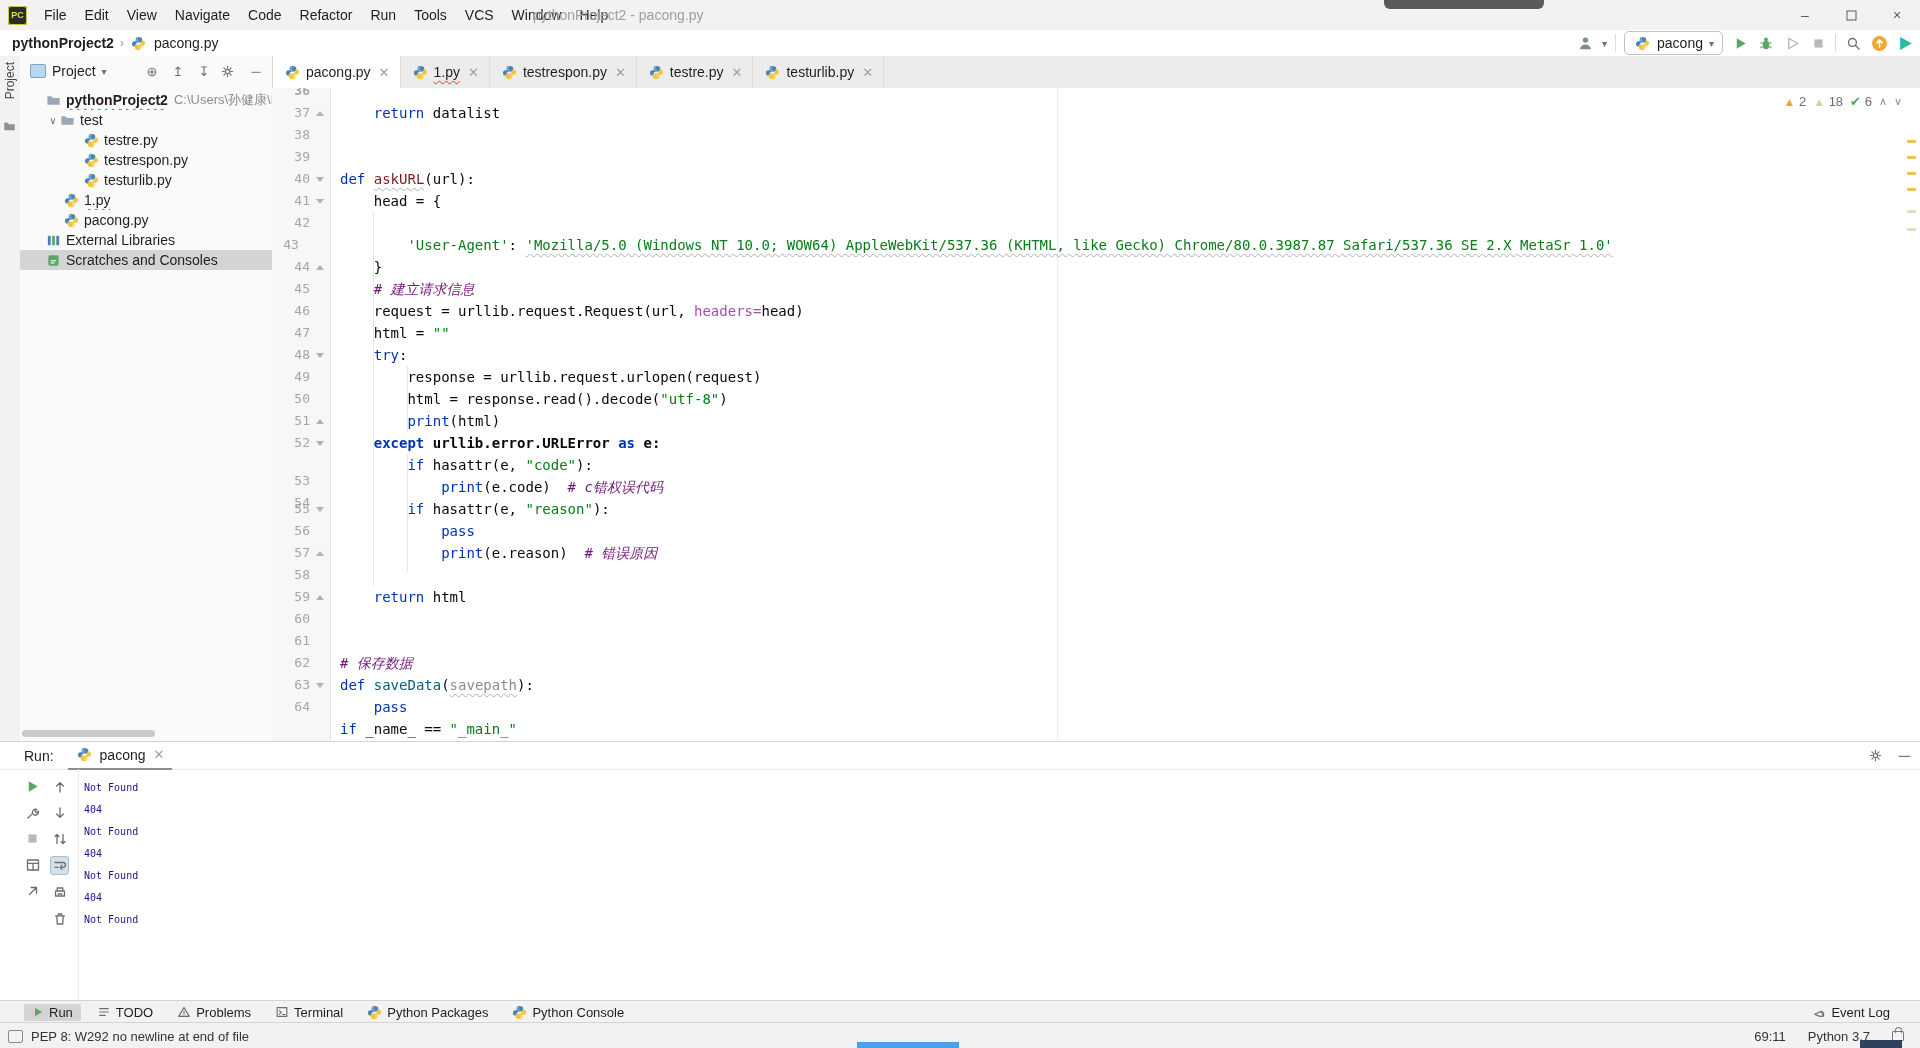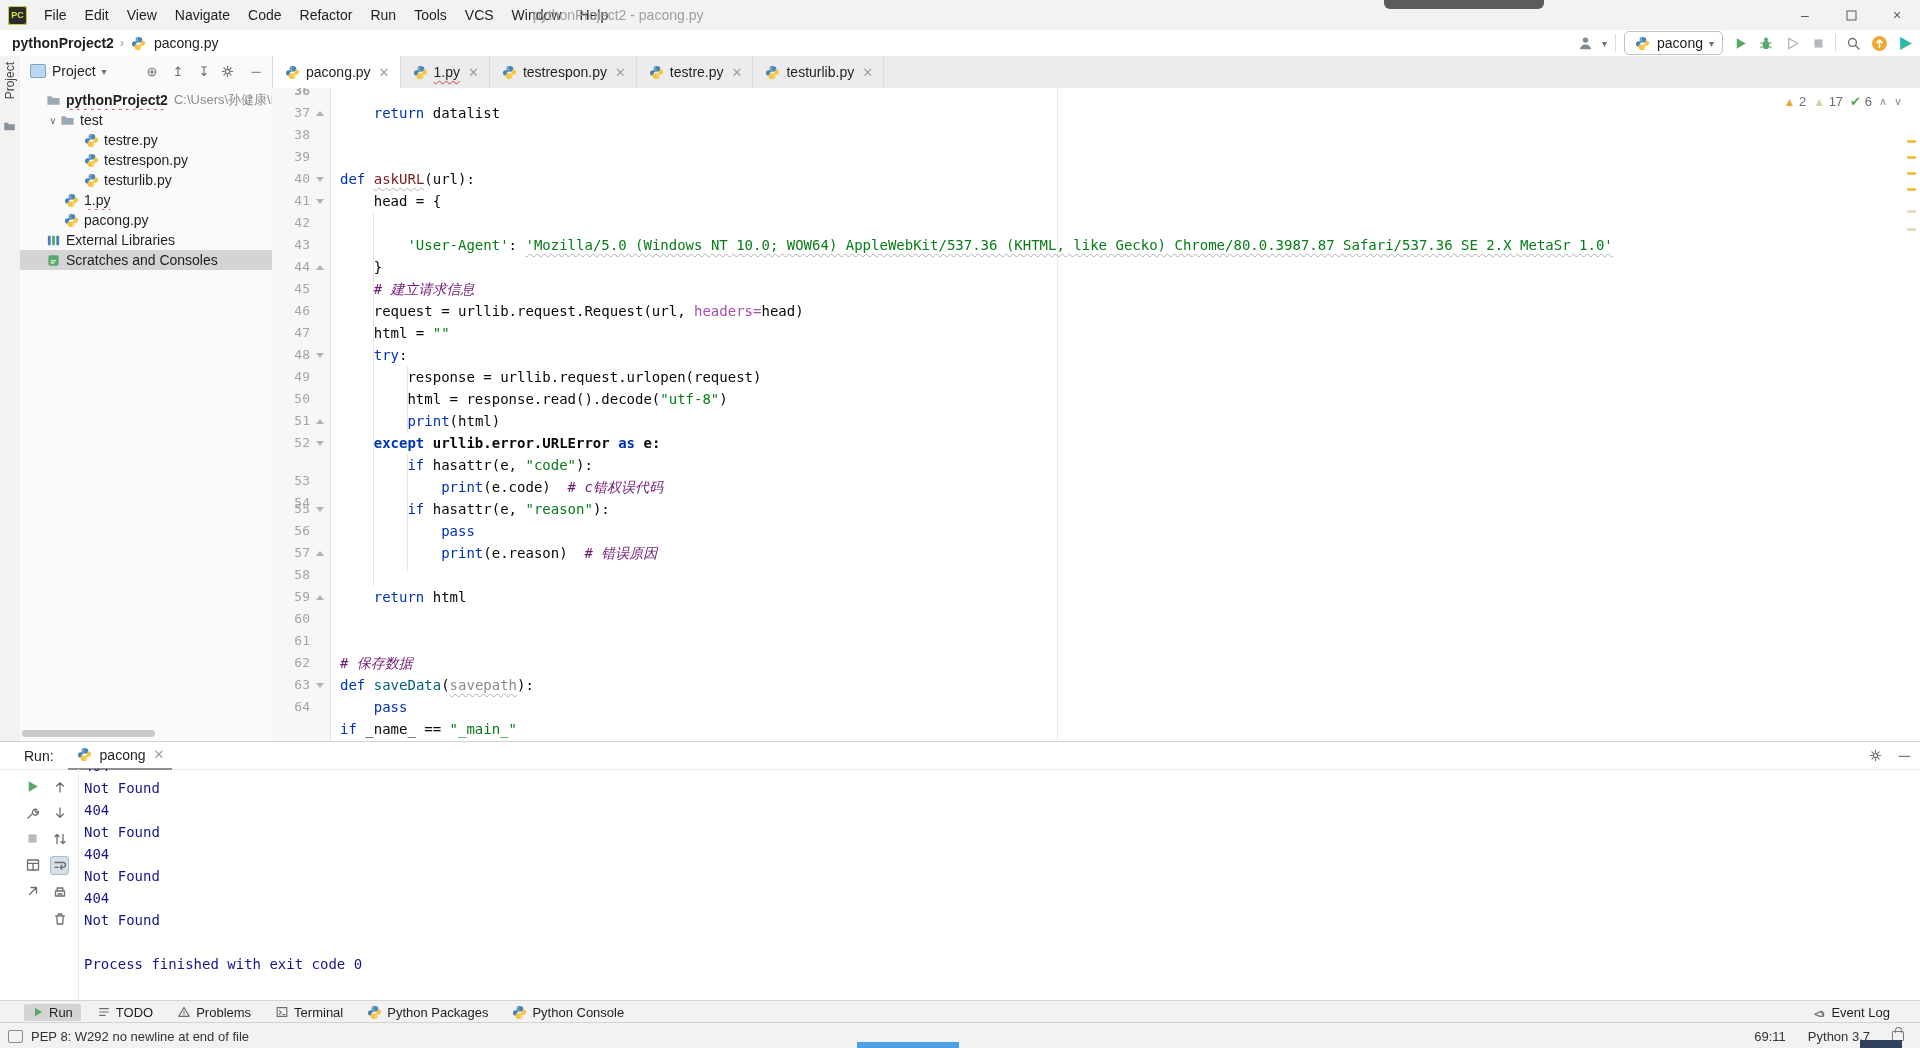--- a/index.html
+++ b/index.html
@@ -88,21 +88,21 @@
   #run-header{position:absolute;left:0;top:0;width:100%;height:27px;display:flex;align-items:center;border-bottom:1px solid #ececec;}
   #run-label{margin-left:24px;font-size:14px;}
   #run-tab{display:flex;align-items:center;gap:6px;margin-left:14px;height:26px;padding:0 8px;
     border-bottom:2px solid #8e8e8e;font-size:14px;}
   #run-hdr-right{position:absolute;right:10px;top:0;height:27px;display:flex;align-items:center;gap:14px;}
   .rtcol{position:absolute;display:flex;flex-direction:column;gap:9px;align-items:center;}
   .rico{width:17px;height:17px;display:flex;align-items:center;justify-content:center;}
   .rico.selbox{background:#d6e0ea;border:1px solid #a9bdd1;border-radius:3px;}
   #run-vsep{position:absolute;left:78px;top:27px;bottom:0;width:1px;background:#ececec;}
   #console{position:absolute;left:84px;top:27px;right:4px;bottom:2px;overflow:hidden;}
-  .conline{height:22px;line-height:22px;font-family:"DejaVu Sans Mono",monospace;font-size:14px;white-space:pre;}
+  .conline{height:22px;line-height:22px;font-family:"DejaVu Sans Mono",monospace;font-size:10px;white-space:pre;}
   
   #bottom-bar{position:absolute;left:0;top:1000px;width:1920px;height:22px;background:#f2f2f2;
     border-top:1px solid #d4d4d4;display:flex;align-items:center;font-size:13px;}
   .bbitem{display:flex;align-items:center;gap:5px;padding:1px 8px;margin-right:8px;border-radius:2px;}
   .bbitem.active{background:#d4d4d4;}
   #bb-right{position:absolute;right:14px;display:flex;align-items:center;gap:5px;}
   
   #status-bar{position:absolute;left:0;top:1022px;width:1920px;height:26px;background:#f2f2f2;
     border-top:1px solid #d4d4d4;display:flex;align-items:center;font-size:13px;color:#333;}
   #status-msg{margin-left:8px;display:flex;align-items:center;gap:8px;}
@@ -413,21 +413,21 @@
       <div class="lnum" style="top: 58px;">39</div>
       <div class="crow" style="top: 58px;"></div>
       <div class="lnum" style="top: 80px;">40</div>
       <div class="fold fold-down" style="top: 89px;"></div>
       <div class="crow" style="top: 80px;"><span class="c-k">def</span><span class="c-p"> </span><span class="c-fw">askURL</span><span class="c-p">(url):</span></div>
       <div class="lnum" style="top: 102px;">41</div>
       <div class="fold fold-down" style="top: 111px;"></div>
       <div class="crow" style="top: 102px;"><span class="c-p">    head = {</span></div>
       <div class="lnum" style="top: 124px;">42</div>
       <div class="crow" style="top: 124px;"></div>
-      <div class="lnum" style="top: 146px;">43</div>
+      <div class="lnum" style="top: 146px; text-align: center;">43</div>
       <div class="crow" style="top: 146px;"><span class="c-p">        </span><span class="c-s">'User-Agent'</span><span class="c-p">: </span><span class="c-sw">'Mozilla/5.0 (Windows NT 10.0; WOW64) AppleWebKit/537.36 (KHTML, like Gecko) Chrome/80.0.3987.87 Safari/537.36 SE 2.X MetaSr 1.0'</span></div>
       <div class="lnum" style="top: 168px;">44</div>
       <div class="fold fold-up" style="top: 177px;"></div>
       <div class="crow" style="top: 168px;"><span class="c-p">    }</span></div>
       <div class="lnum" style="top: 190px;">45</div>
       <div class="crow" style="top: 190px;"><span class="c-p">    </span><span class="c-c"># 建立请求信息</span></div>
       <div class="lnum" style="top: 212px;">46</div>
       <div class="crow" style="top: 212px;"><span class="c-p">    request = urllib.request.Request(url, </span><span class="c-pa">headers=</span><span class="c-p">head)</span></div>
       <div class="lnum" style="top: 234px;">47</div>
       <div class="crow" style="top: 234px;"><span class="c-p">    html = </span><span class="c-s">""</span></div>
@@ -469,21 +469,21 @@
       <div class="crow" style="top: 564px;"><span class="c-c"># 保存数据</span></div>
       <div class="lnum" style="top: 586px;">63</div>
       <div class="fold fold-down" style="top: 595px;"></div>
       <div class="crow" style="top: 586px;"><span class="c-k">def</span><span class="c-p"> </span><span class="c-f">saveData</span><span class="c-p">(</span><span class="c-gw">savepath</span><span class="c-p">):</span></div>
       <div class="lnum" style="top: 608px;">64</div>
       <div class="crow" style="top: 608px;"><span class="c-p">    </span><span class="c-k">pass</span></div>
       <div class="crow" style="top: 630px;"><span class="c-k">if</span><span class="c-p"> _name_ == </span><span class="c-s">"_main_"</span></div>
     </div>
   <div id="inspections">
     <span><span class="tri-y">▲</span> <span>2</span></span>
-    <span><span class="tri-p">▲</span> <span>17</span></span>
+    <span><span class="tri-p">▲</span> <span>18</span></span>
     <span><span class="chk-g">✔</span> <span>6</span></span>
     <span class="insp-chev">∧</span>
     <span class="insp-chev">∨</span>
   </div>
   <div id="ticks" style="position: absolute; right: 0px; top: 0px; width: 14px; height: 100%;">
       <div class="tick" style="right: 4px; top: 52px; background: rgb(242, 193, 75); position: absolute;"></div>
       <div class="tick" style="right: 4px; top: 68px; background: rgb(242, 193, 75); position: absolute;"></div>
       <div class="tick" style="right: 4px; top: 84px; background: rgb(242, 193, 75); position: absolute;"></div>
       <div class="tick" style="right: 4px; top: 100px; background: rgb(242, 193, 75); position: absolute;"></div>
       <div class="tick" style="right: 4px; top: 122px; background: rgb(227, 220, 192); position: absolute;"></div>
@@ -578,21 +578,20 @@
   <div id="console">
       <div class="conline" style="color: rgb(22, 22, 138); margin-top: -14px;">404</div>
       <div class="conline" style="color: rgb(22, 22, 138);">Not Found</div>
       <div class="conline" style="color: rgb(22, 22, 138);">404</div>
       <div class="conline" style="color: rgb(22, 22, 138);">Not Found</div>
       <div class="conline" style="color: rgb(22, 22, 138);">404</div>
       <div class="conline" style="color: rgb(22, 22, 138);">Not Found</div>
       <div class="conline" style="color: rgb(22, 22, 138);">404</div>
       <div class="conline" style="color: rgb(22, 22, 138);">Not Found</div>
       <div class="conline"></div>
-      <div class="conline" style="color: rgb(22, 22, 138);">Process finished with exit code 0</div>
     </div>
 </div>
 
 <div id="bottom-bar">
   <div style="width:24px;"></div>
   <div id="bb-left" style="display:flex;align-items:center;">
       <div class="bbitem active">
         <span>
           <svg width="12" height="12" viewBox="0 0 16 16">
             <path d="M4 2.5 13.5 8 4 13.5z" fill="#59a869"></path>

